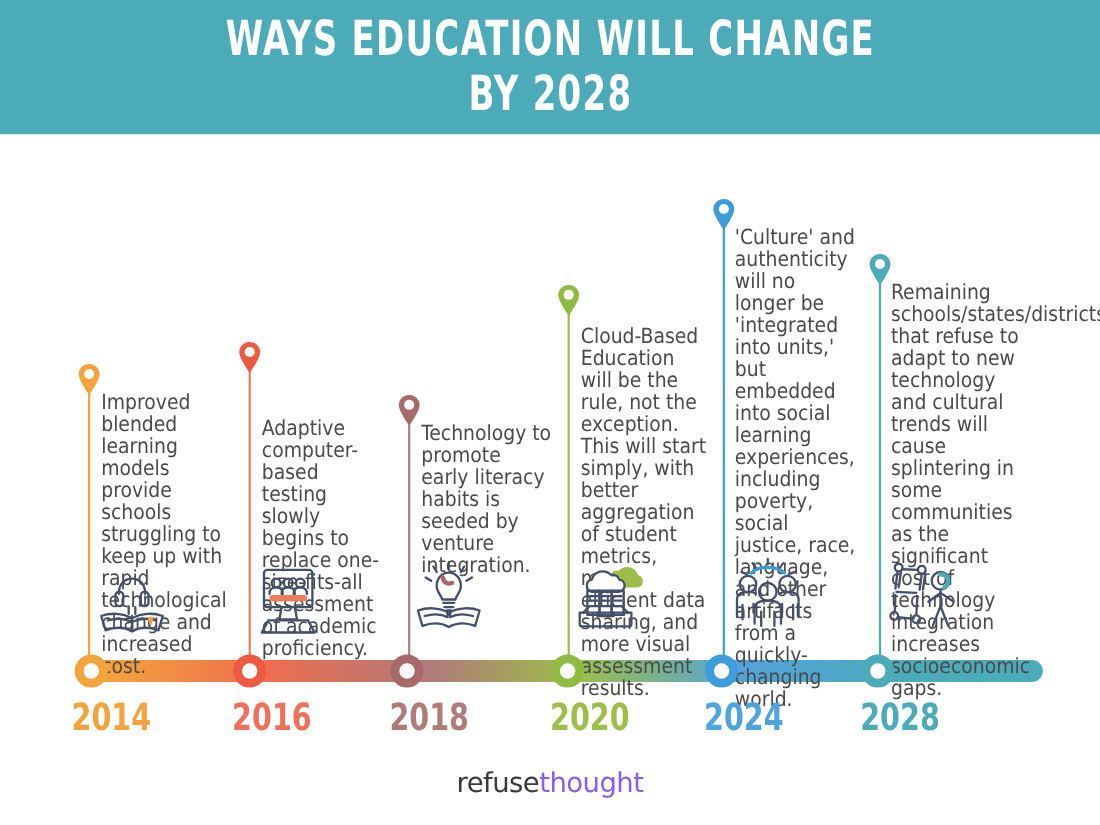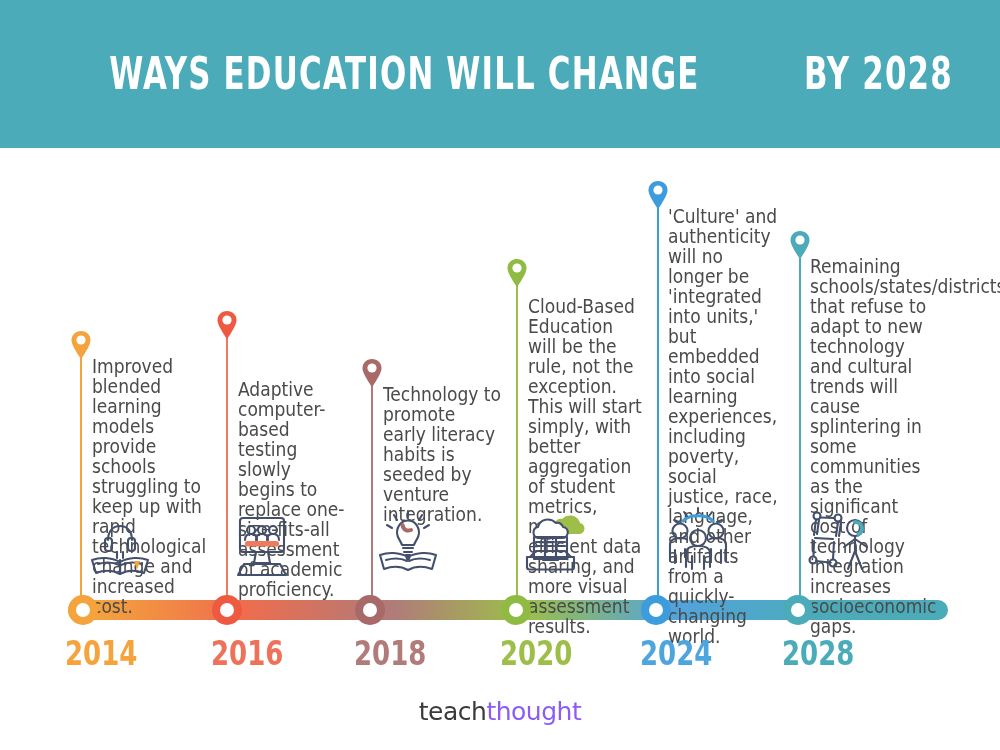--- a/index.html
+++ b/index.html
@@ -6,23 +6,23 @@
   html,body { width:1000px; height:750px; }
   body {
     font-family:"Liberation Sans", sans-serif;
     background:#ffffff;
     position:relative;
     overflow:hidden;
   }
 
   
   #header {
-    position:absolute; left:0; top:0; width:1000px; height:148px;
+    position:absolute; left:0; top:0; width:1000px; height:122px;
     background:#4BABB9;
-    display:flex; 
+    display:flex; flex-direction:column;
     align-items:center; justify-content:center;
   }
   .headline {
     color:#ffffff;
     font-family:"DejaVu Sans Condensed","Liberation Sans Narrow","Liberation Sans",sans-serif;
     font-weight:bold;
     font-size:44px;
     letter-spacing:1.5px;
     line-height:50px;
     text-align:center;
@@ -272,14 +272,14 @@
         <path d="M50 17 C54.5 17 57 20 57 23.5 C57 26 55.5 28 53.5 29" stroke="#4BABB9" stroke-width="4"></path>
       </svg>
     </div>
     <div class="ring" style="left:783px; color:#4BABB9;"></div>
     <div class="year" style="left:782px; color:#4BABB9;">2028</div>
   </div>
 
 </div>
 
 <div id="logo">
-  <span class="t1">teach</span><span class="t2">thought</span>
+  <span class="t1">refuse</span><span class="t2">thought</span>
 </div>
 
 </body></html>

